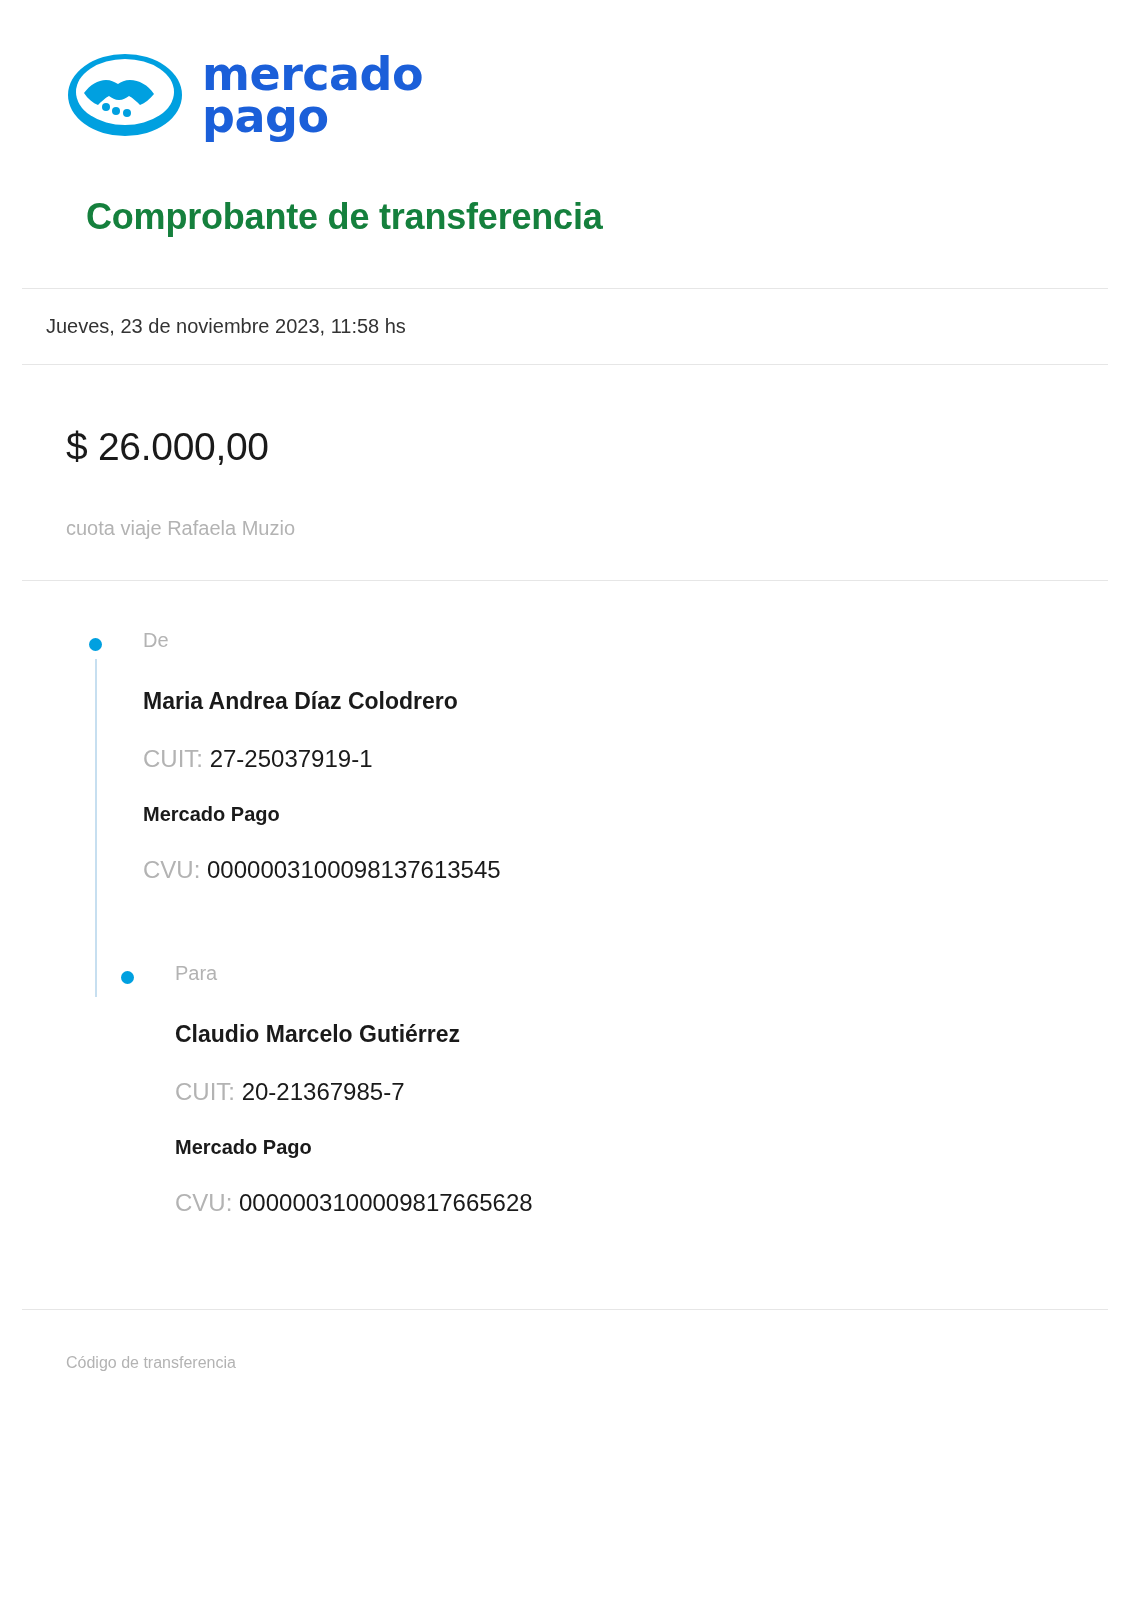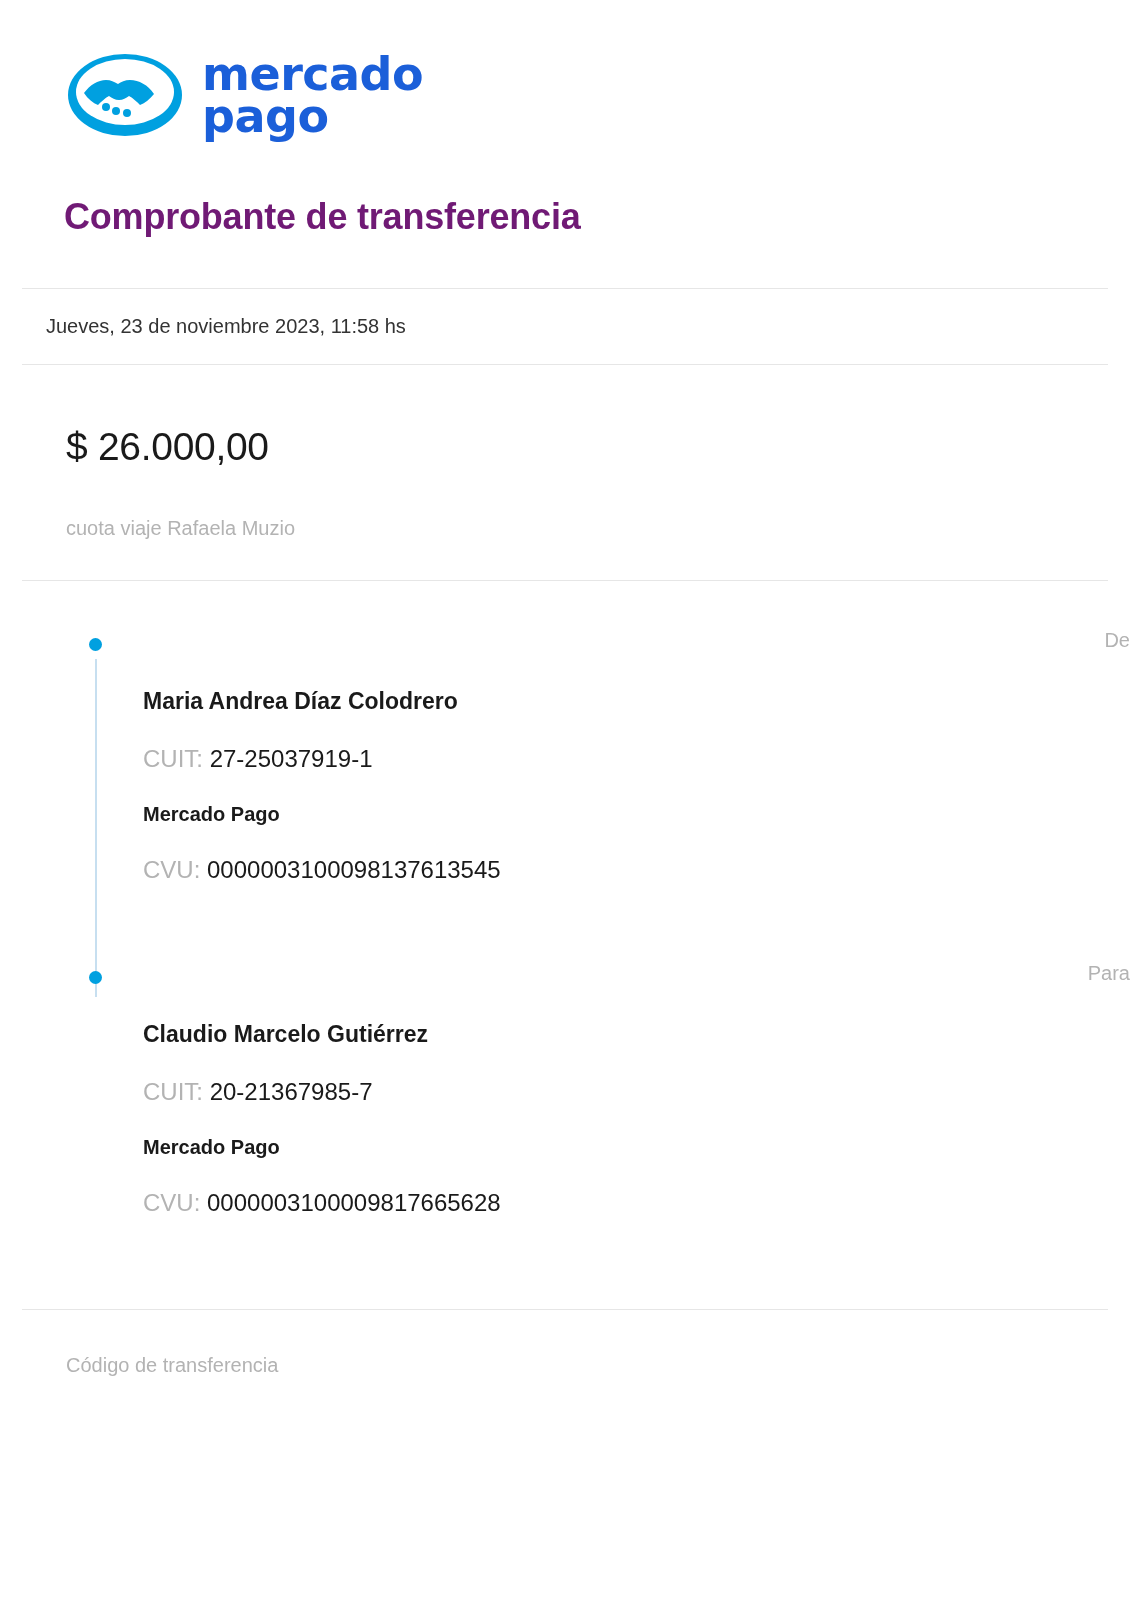--- a/index.html
+++ b/index.html
@@ -44,24 +44,24 @@
     font-weight: 700;
     font-size: 46px;
     color: #1b5fd9;
     letter-spacing: -0.5px;
   }
   .logo-text span { display: block; }
 
   
   .title {
     margin: 58px 0 0 0;
-    padding: 0 64px;
+    padding: 0 86px;
     font-size: 36px;
     font-weight: 700;
-    color: #701a75;
+    color: #15803d;
     letter-spacing: -0.2px;
   }
 
   .rule {
     height: 1px;
     background: #e6e6e6;
     margin: 0 22px;
   }
   .rule-date-top { margin-top: 50px; }
 
@@ -98,35 +98,34 @@
     bottom: 0;
     width: 2px;
     background: #c7dff0;
     height: 338px;
   }
   .party {
     position: relative;
     padding-left: 143px;
     margin-bottom: 0;
   }
-  .party + .party { margin-top: 78px; }
+  .party + .party { margin-top: 78px; margin-left: 32px; }
   .dot {
     position: absolute;
     left: 89px;
     top: 9px;
     width: 13px;
     height: 13px;
     border-radius: 50%;
     background: #00a0e0;
   }
   .party-label {
     font-size: 20px;
     color: #b3b3b3;
     margin-bottom: 36px;
-    text-align: right;
   }
   .party-name {
     font-size: 23px;
     font-weight: 700;
     color: #1a1a1a;
     margin-bottom: 30px;
   }
   .kv {
     font-size: 24px;
     margin-bottom: 30px;
@@ -140,21 +139,21 @@
     margin-bottom: 30px;
   }
   .kv:last-child { margin-bottom: 0; }
 
   .rule-code { margin-top: 52px; }
 
   .code-block {
     padding: 44px 66px 0 66px;
   }
   .code-label {
-    font-size: 20px;
+    font-size: 16px;
     color: #b3b3b3;
     margin-bottom: 46px;
   }
   .code-value {
     font-size: 20px;
     color: #1a1a1a;
   }
   .bottom-space { height: 140px; }
 </style>
 </head>

